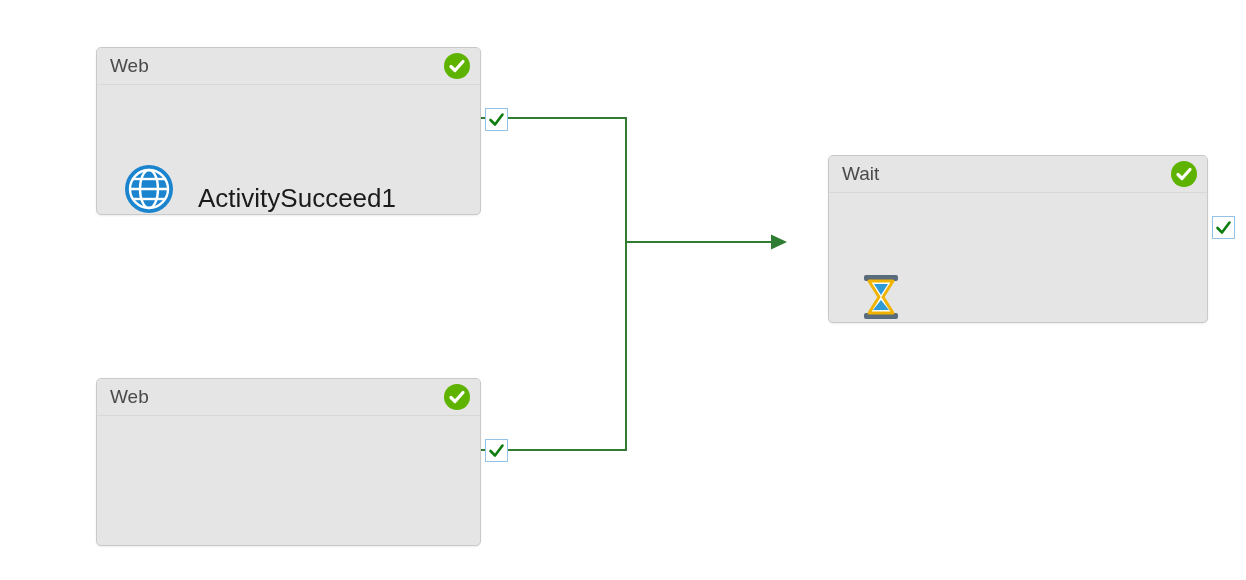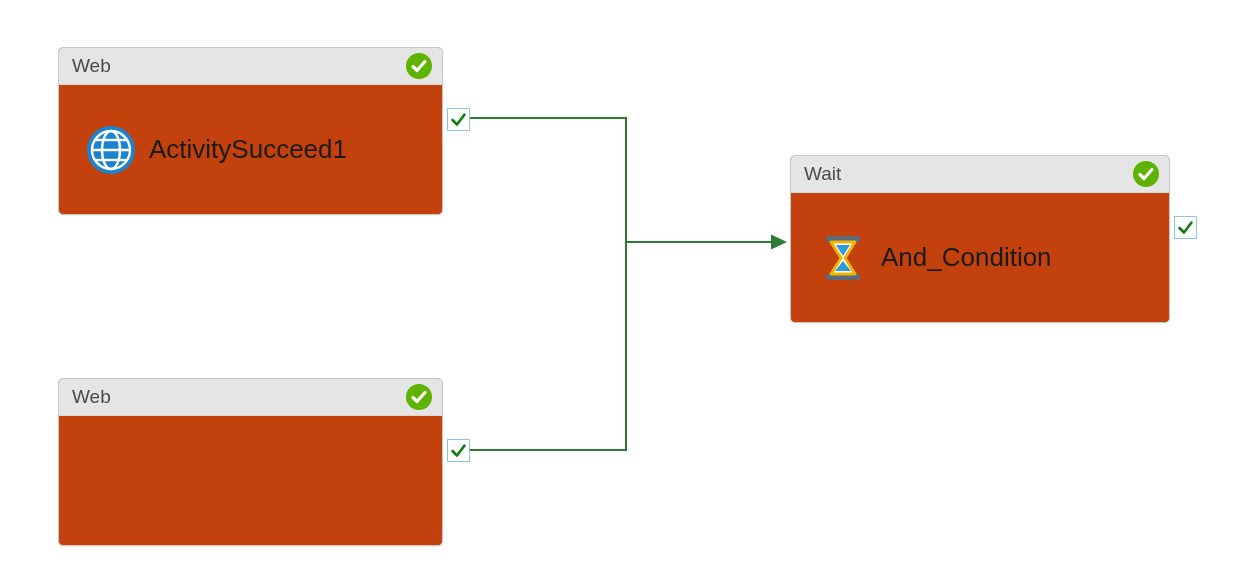--- a/index.html
+++ b/index.html
@@ -8,42 +8,43 @@
     position:relative;
     background:#ffffff;
     font-family:"Liberation Sans", sans-serif;
     overflow:hidden;
   }
   .canvas { position:absolute; inset:0; }
   svg.wires { position:absolute; inset:0; width:1246px; height:580px; }
 
   .node {
     position:absolute;
-    background:#c2410c;
+    background:#e5e5e5;
     border:1px solid #c9c9c9;
     border-radius:5px;
     box-shadow:0 1px 2px rgba(0,0,0,0.08);
+    margin-left:38px;
   }
   .node-header {
     height:37px;
     background:#e5e5e5;
     border-bottom:1px solid #d8d8d8;
     border-radius:4px 4px 0 0;
     display:flex;
     align-items:center;
     padding:0 9px 0 13px;
   }
   .node-type { flex:1; font-size:19px; color:#4a4a4a; }
   .status-badge { width:28px; height:28px; flex:0 0 auto; }
   .node-body {
     height:129px;
     display:flex;
-    align-items:center;
+    align-items:flex-end;
     padding-left:27px;
-    gap:13px;
+    gap:24px;
   }
   .node-icon { width:50px; height:50px; flex:0 0 auto; }
   .node-name { font-size:26px; color:#1b1b1b; white-space:nowrap; }
 
   .port {
     position:absolute;
     width:23px; height:23px;
     right:-28px; top:60px;
     background:#ffffff;
     border:1px solid #93c2e6;
@@ -123,21 +124,20 @@
     <div class="node-body">
       <span class="node-icon">
         <svg viewBox="0 0 50 50">
           <rect x="8" y="3" width="34" height="6" rx="2" fill="#5a6b7b"></rect>
           <rect x="8" y="41" width="34" height="6" rx="2" fill="#5a6b7b"></rect>
           <path d="M13 9 H37 L27 25 L37 41 H13 L23 25 Z" fill="#ffffff" stroke-width="3" stroke-linejoin="round" stroke="#f0b400"></path>
           <path d="M18 12 H32 L25 23 Z" fill="#2e9bd6"></path>
           <path d="M25 28 L33 38 H17 Z" fill="#2e9bd6"></path>
         </svg>
       </span>
-      <span class="node-name">And_Condition</span>
     </div>
     <div class="port">
       <svg viewBox="0 0 17 17">
           <path d="M2.5 9 l4.5 4.5 L14.5 3.5" fill="none" stroke-width="2.6" stroke-linecap="round" stroke-linejoin="round" stroke="#0e7c0e"></path>
         </svg>
     </div>
   </div>
 
 </div>
 

